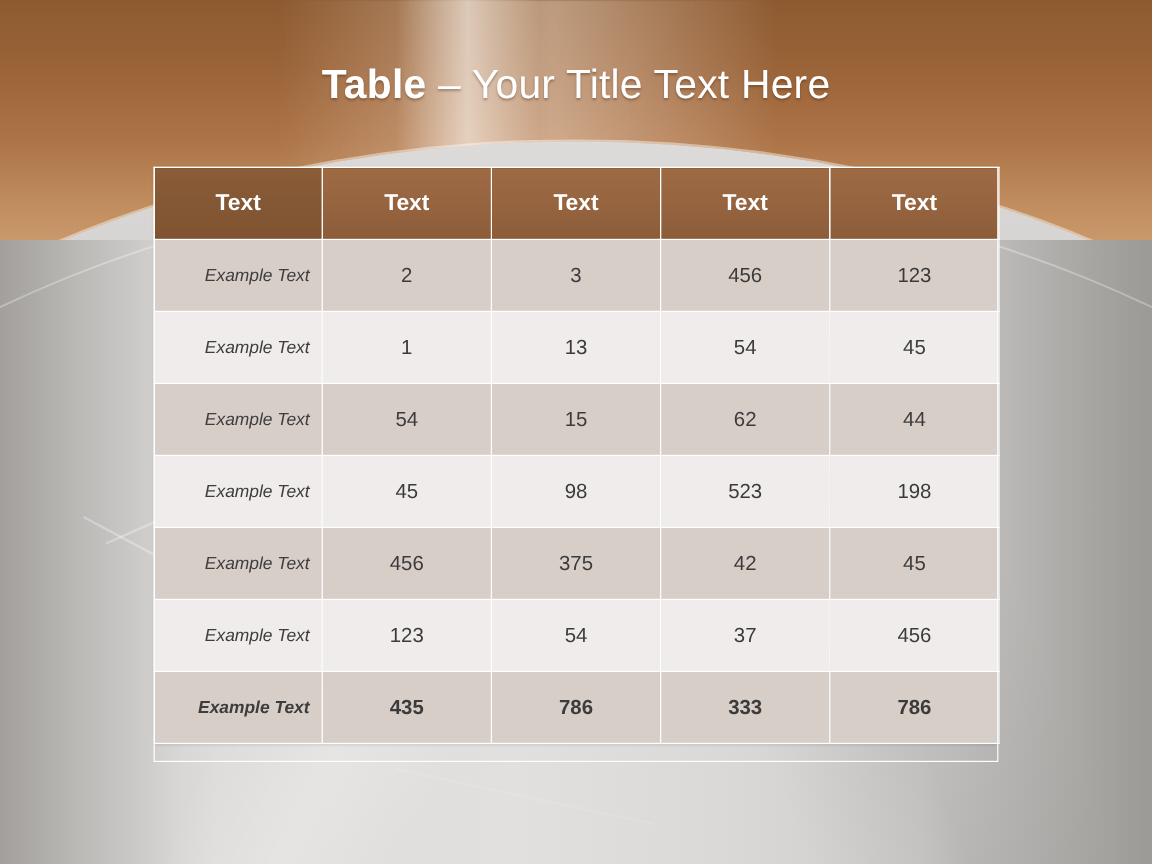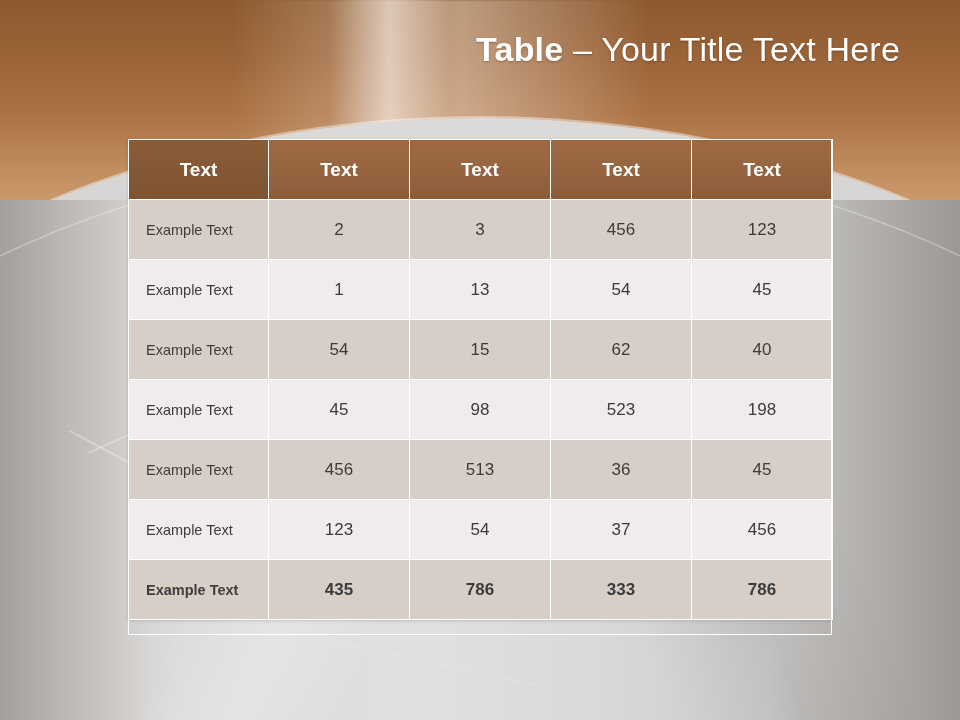--- a/index.html
+++ b/index.html
@@ -108,23 +108,23 @@
   .streak {
     position: absolute;
     background: rgba(255,255,255,0.30);
     transform-origin: 0 0;
   }
 
   
   .title {
     position: absolute;
     left: 60px;
-    top: 30px;
+    top: 52px;
     width: 840px;
-    text-align: right;
+    text-align: center;
     font-size: 34px;
     color: #ffffff;
     letter-spacing: 0.2px;
     text-shadow: 0 1px 2px rgba(60,30,10,0.35);
     white-space: nowrap;
   }
   .title b { font-weight: bold; }
   .title span.light { font-weight: normal; }
 
   
@@ -156,24 +156,25 @@
     color: #ffffff;
     font-weight: bold;
     font-size: 19px;
     height: 59px;
     border: 1px solid #ffffff;
   }
   thead th.first { background: linear-gradient(to bottom, #8a5c38, #7f5331); }
   tbody tr.odd td  { background: #d8cec8; }
   tbody tr.even td { background: #efeceb; }
   tbody td.label {
-    text-align: left;
+    text-align: right;
     font-size: 14.5px;
     color: #3d3d3d;
     padding-left: 17px;
+    font-style: italic;
   }
   tbody tr.total td {
     font-weight: bold;
     background: #d8cec8;
   }
   tbody tr.total td.label { font-size: 14.5px; }
   col.c1 { width: 140px; }
   col.c2 { width: 141px; }
   col.c3 { width: 141px; }
   col.c4 { width: 141px; }
@@ -244,34 +245,34 @@
           <td>1</td>
           <td>13</td>
           <td>54</td>
           <td>45</td>
         </tr>
         <tr class="odd">
           <td class="label">Example Text</td>
           <td>54</td>
           <td>15</td>
           <td>62</td>
-          <td>40</td>
+          <td>44</td>
         </tr>
         <tr class="even">
           <td class="label">Example Text</td>
           <td>45</td>
           <td>98</td>
           <td>523</td>
           <td>198</td>
         </tr>
         <tr class="odd">
           <td class="label">Example Text</td>
           <td>456</td>
-          <td>513</td>
-          <td>36</td>
+          <td>375</td>
+          <td>42</td>
           <td>45</td>
         </tr>
         <tr class="even">
           <td class="label">Example Text</td>
           <td>123</td>
           <td>54</td>
           <td>37</td>
           <td>456</td>
         </tr>
         <tr class="total">

